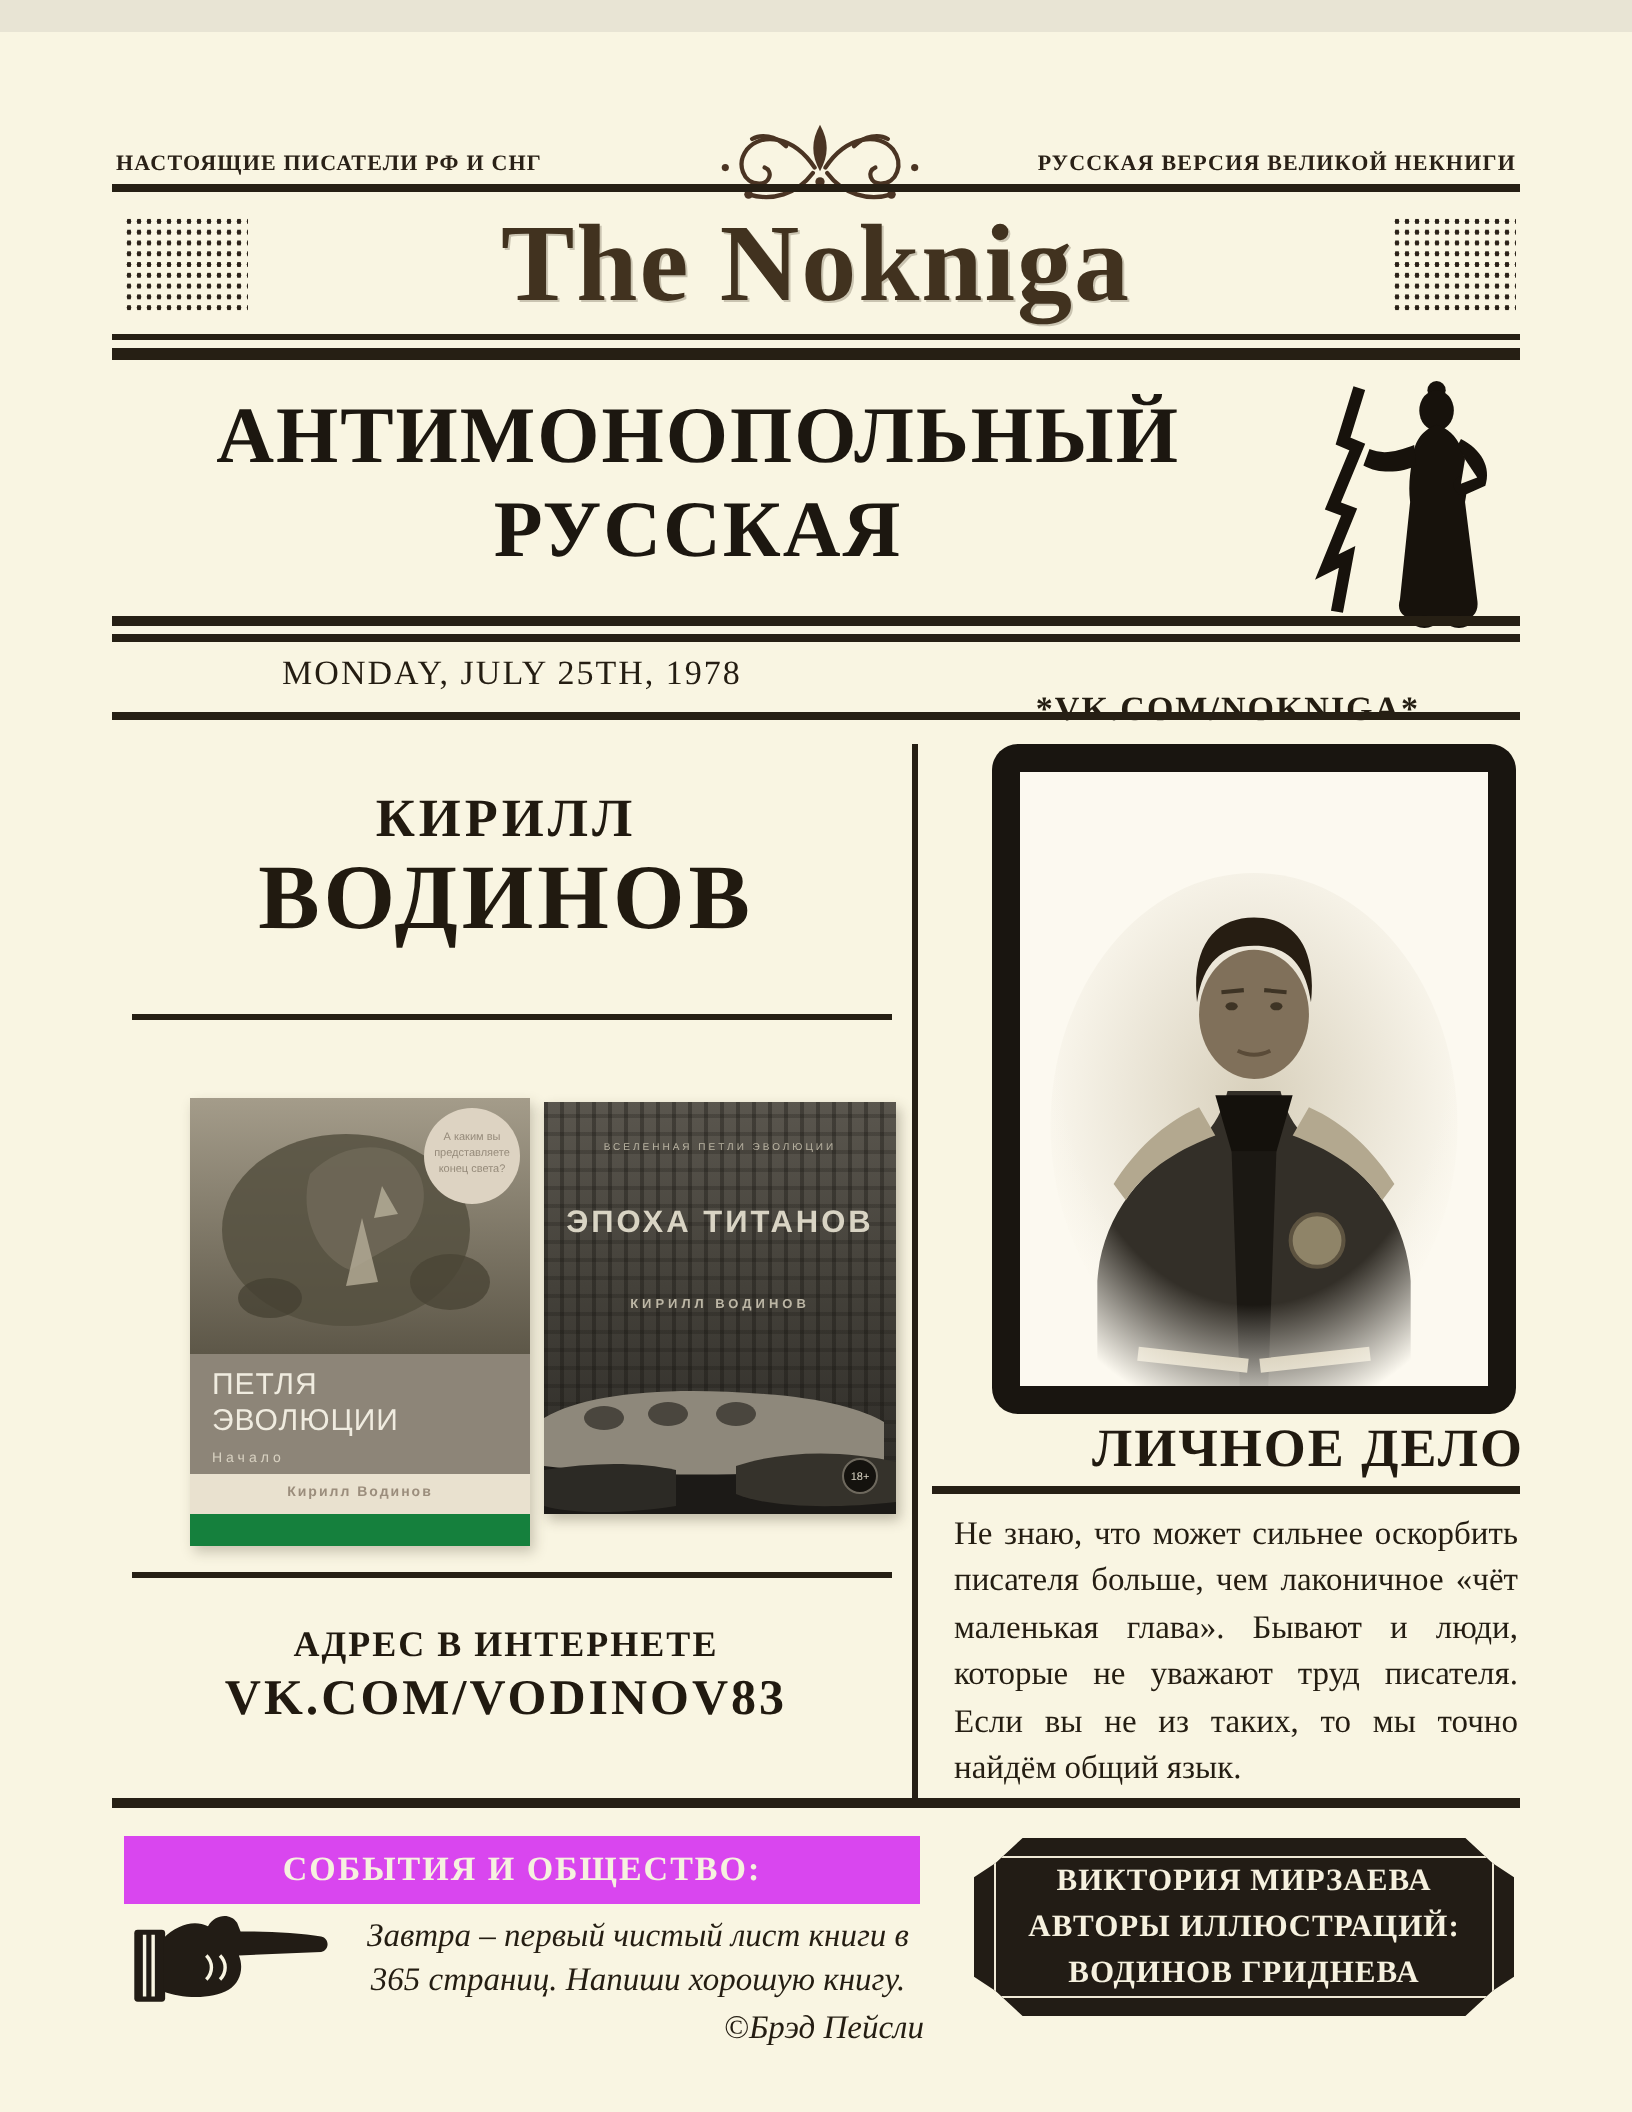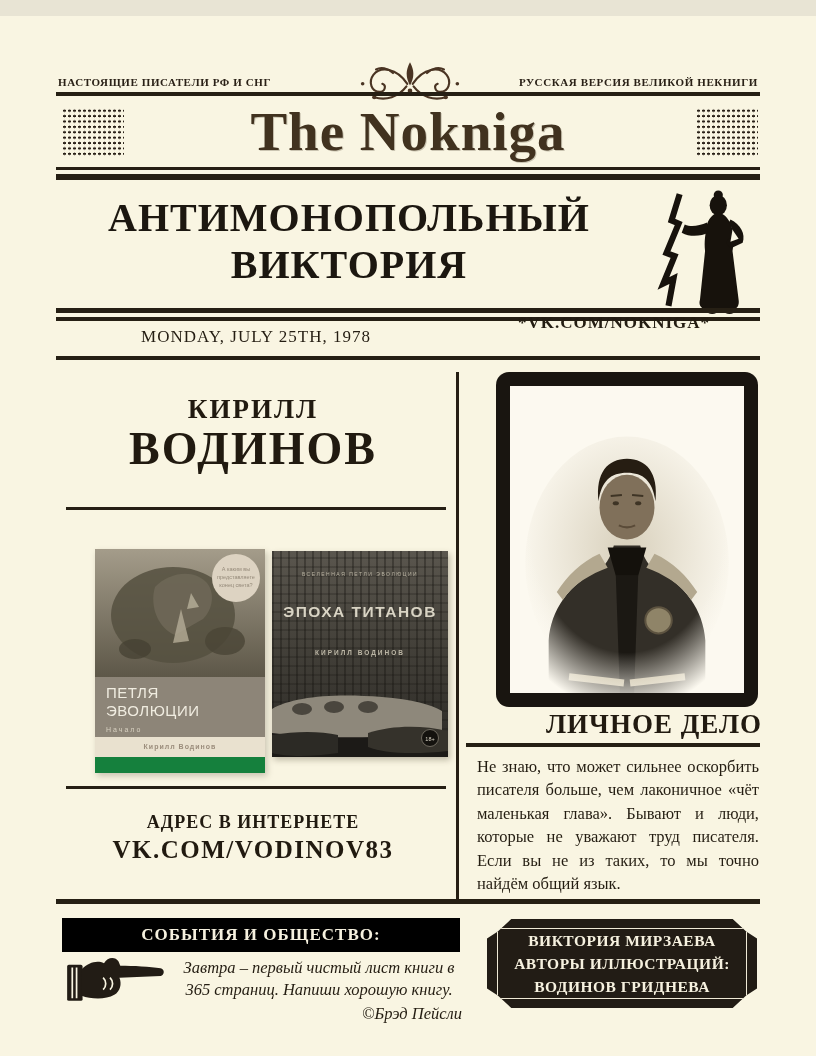--- a/index.html
+++ b/index.html
@@ -19,21 +19,21 @@
   .masthead{position:absolute;left:0;top:84px;width:100%;text-align:center;
         font-size:55px;font-weight:bold;color:#41321f;letter-spacing:1px;
         text-shadow:1px 1px 0 rgba(65,50,31,.25);}
   
   .headline{position:absolute;left:56px;top:178px;width:586px;text-align:center;
         font-size:40px;font-weight:bold;line-height:1.18;letter-spacing:1px;color:#1c1710;}
   .statue{position:absolute;left:645px;top:174px;width:112px;height:124px;}
   
   .dateline-date{position:absolute;left:56px;top:311px;width:400px;text-align:center;
         font-size:17px;letter-spacing:1px;color:#241d12;}
-  .dateline-site{position:absolute;left:466px;top:297px;width:296px;text-align:center;
+  .dateline-site{position:absolute;left:466px;top:329px;width:296px;text-align:center;
         font-size:17px;letter-spacing:1px;font-weight:bold;color:#241d12;}
   
   .author-first{position:absolute;left:56px;top:378px;width:394px;text-align:center;
         font-size:27px;font-weight:bold;letter-spacing:2px;}
   .author-last{position:absolute;left:56px;top:406px;width:394px;text-align:center;
         font-size:46px;font-weight:bold;letter-spacing:2px;}
   
   .cover1{position:absolute;left:95px;top:533px;width:170px;height:224px;background:#15803d;
         box-shadow:2px 3px 6px rgba(60,50,30,.25);font-family:"Liberation Sans",sans-serif;}
   .cover1 .img{position:absolute;left:0;top:0;width:170px;height:128px;overflow:hidden;}
@@ -69,21 +69,21 @@
   
   .photo-frame{position:absolute;left:497px;top:357px;width:234px;height:307px;
         background:#fdfaf1;border:13px solid #191510;border-radius:12px;
         box-shadow:0 0 0 1px #191510;}
   .photo-frame svg{display:block;width:100%;height:100%;}
   .profile-heading{position:absolute;left:466px;top:693px;width:296px;text-align:right;
         font-size:27px;font-weight:bold;letter-spacing:1px;}
   .profile-body{position:absolute;left:477px;top:739px;width:282px;
         font-size:16.5px;line-height:1.42;text-align:justify;color:#241d12;}
   
-  .events-bar{position:absolute;left:62px;top:902px;width:398px;height:34px;background:#000000;
+  .events-bar{position:absolute;left:62px;top:902px;width:398px;height:34px;background:#d946ef;
         color:#f6f1df;font-size:17px;font-weight:bold;letter-spacing:1px;
         display:flex;align-items:center;justify-content:center;}
   .manicule{position:absolute;left:64px;top:936px;width:104px;height:60px;}
   .quote{position:absolute;left:176px;top:941px;width:286px;font-style:italic;
         font-size:16.5px;line-height:1.35;text-align:center;color:#241d12;}
   .quote .attr{display:block;text-align:right;margin-top:1px;}
   .plaque{position:absolute;left:487px;top:903px;width:270px;height:89px;background:#221c15;
         clip-path:polygon(4% 14%,9% 0,91% 0,96% 14%,100% 22%,100% 78%,96% 86%,91% 100%,9% 100%,4% 86%,0 78%,0 22%);
         display:flex;align-items:center;justify-content:center;}
   .plaque .inner{width:calc(100% - 22px);height:calc(100% - 20px);border:1.5px solid #efe9d6;
@@ -118,21 +118,21 @@
   <div class="rule" style="left:56px;top:76px;width:704px;height:4px;"></div>
 
   <div class="dots left"></div>
   <div class="dots right"></div>
   <div class="masthead">The Nokniga</div>
   <div class="rule" style="left:56px;top:151px;width:704px;height:3px;"></div>
   <div class="rule" style="left:56px;top:158px;width:704px;height:6px;"></div>
 
   <div class="headline">
     <div>АНТИМОНОПОЛЬНЫЙ</div>
-    <div>ВИКТОРИЯ</div>
+    <div>РУССКАЯ</div>
   </div>
   <svg class="statue" viewBox="0 0 110 122">
     <path d="M34,4 L26,30 L33,33 L21,62 L29,65 L18,92 L28,87 L23,114" stroke="#17120c" stroke-width="6" fill="none" stroke-linejoin="miter"></path>
     <g fill="#17120c">
       <circle cx="72" cy="5" r="4.5"></circle>
       <ellipse cx="72" cy="15" rx="8.5" ry="10"></ellipse>
       <path d="M72,22 C64,25 61,31 60,39 C59,46 58,52 59,60 L54,108 C52,114 56,118 64,118 L84,118 C90,118 93,114 92,108 L86,60 C88,50 87,40 84,33 C81,27 78,24 72,22 Z"></path>
       <path d="M61,32 C53,35 46,37 39,34 L36,42 C45,47 56,45 62,42 Z"></path>
       <path d="M84,29 C94,34 99,43 96,52 L85,57 C79,55 79,49 84,47 C88,44 86,36 82,33 Z"></path>
       <ellipse cx="66" cy="119" rx="5.5" ry="3"></ellipse>

